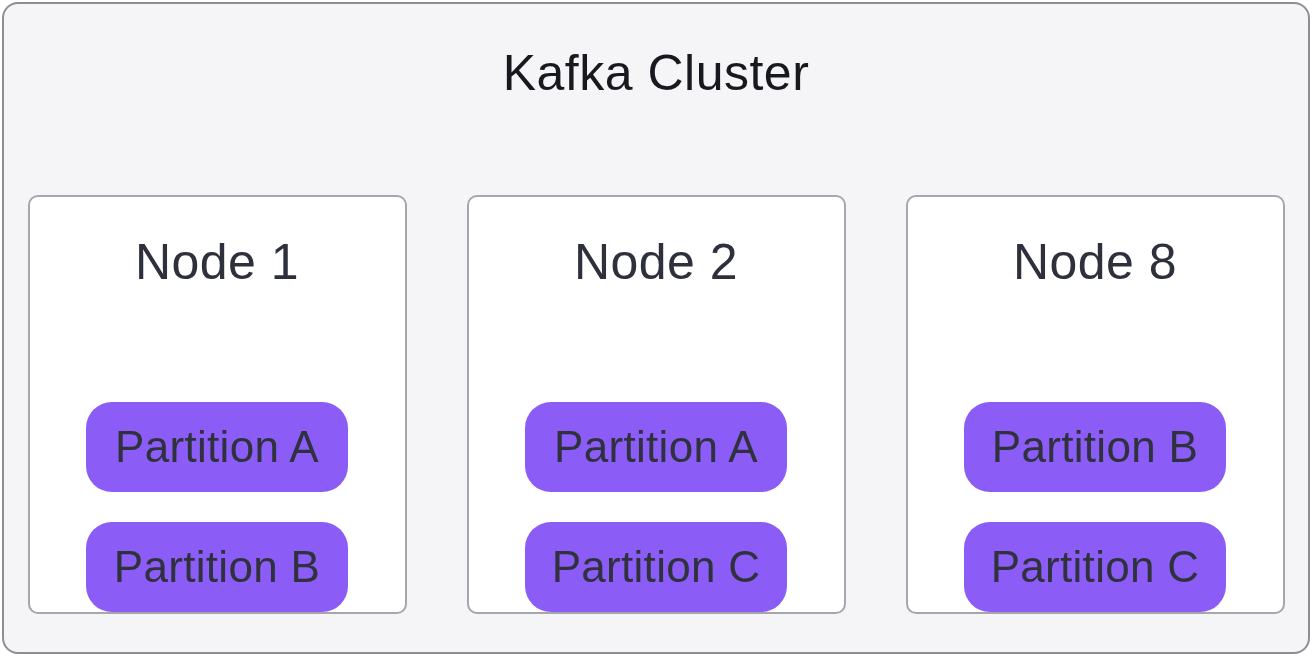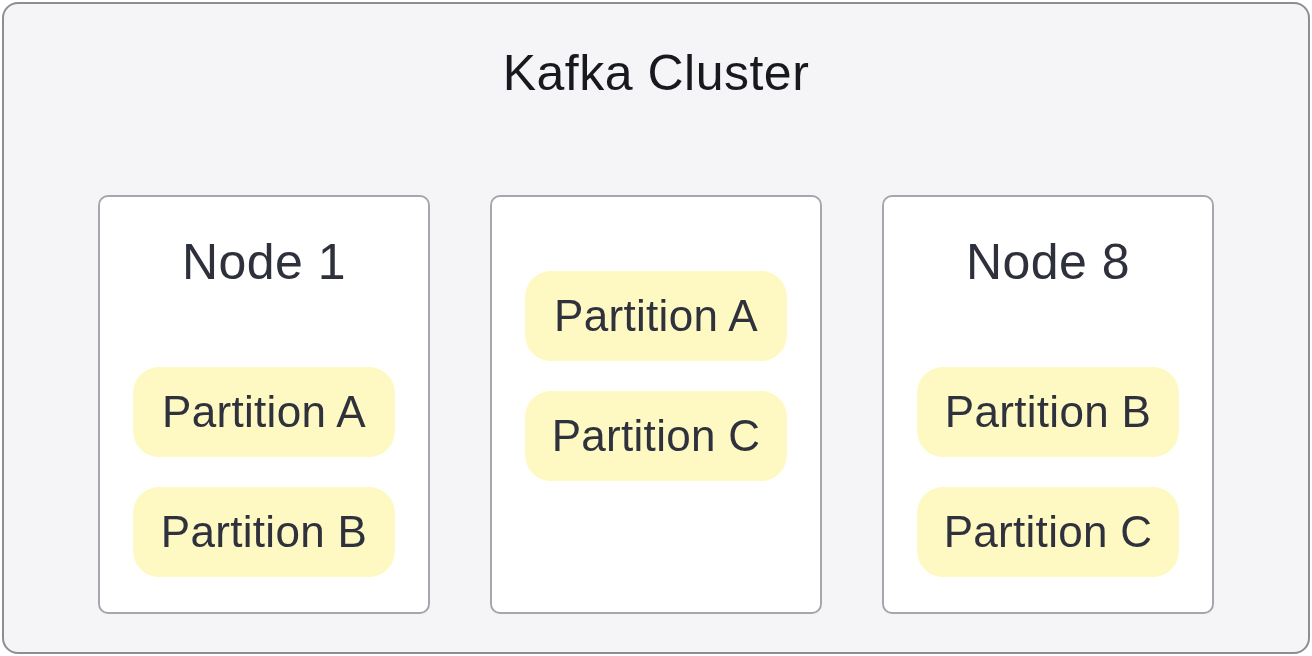--- a/index.html
+++ b/index.html
@@ -38,50 +38,51 @@
   .nodes-row {
     position: absolute;
     top: 191px;
     left: 0;
     width: 100%;
     display: flex;
     justify-content: center;
     gap: 60px;
   }
   .node-card {
-    width: 332px;
+    width: 379px;
     height: 419px;
     box-sizing: border-box;
     background: #ffffff;
     border: 2px solid #a6a6ad;
     border-radius: 10px;
     display: flex;
     flex-direction: column;
     align-items: center;
+    justify-content: space-between;
   }
   .node-title {
     margin-top: 34px;
     font-size: 50px;
     line-height: 62px;
     font-weight: 400;
     color: #2e313c;
     letter-spacing: 0.5px;
   }
   .partition-stack {
     margin-top: 74px;
     display: flex;
     flex-direction: column;
     align-items: center;
     gap: 30px;
   }
   .partition-pill {
     width: 262px;
     height: 90px;
     border-radius: 26px;
-    background: #fef9c3;
+    background: #8b5cf6;
     display: flex;
     align-items: center;
     justify-content: center;
     font-size: 44px;
     font-weight: 400;
     color: #2f323d;
     letter-spacing: 0.3px;
   }
 </style>
 </head>
@@ -96,20 +97,21 @@
 
       <div class="node-card">
         <div class="node-title">Node 1</div>
         <div class="partition-stack">
           <div class="partition-pill">Partition A</div>
           <div class="partition-pill">Partition B</div>
         </div>
       </div>
 
       <div class="node-card">
+        <div class="node-title">Node 2</div>
         <div class="partition-stack">
           <div class="partition-pill">Partition A</div>
           <div class="partition-pill">Partition C</div>
         </div>
       </div>
 
       <div class="node-card">
         <div class="node-title">Node 8</div>
         <div class="partition-stack">
           <div class="partition-pill">Partition B</div>

